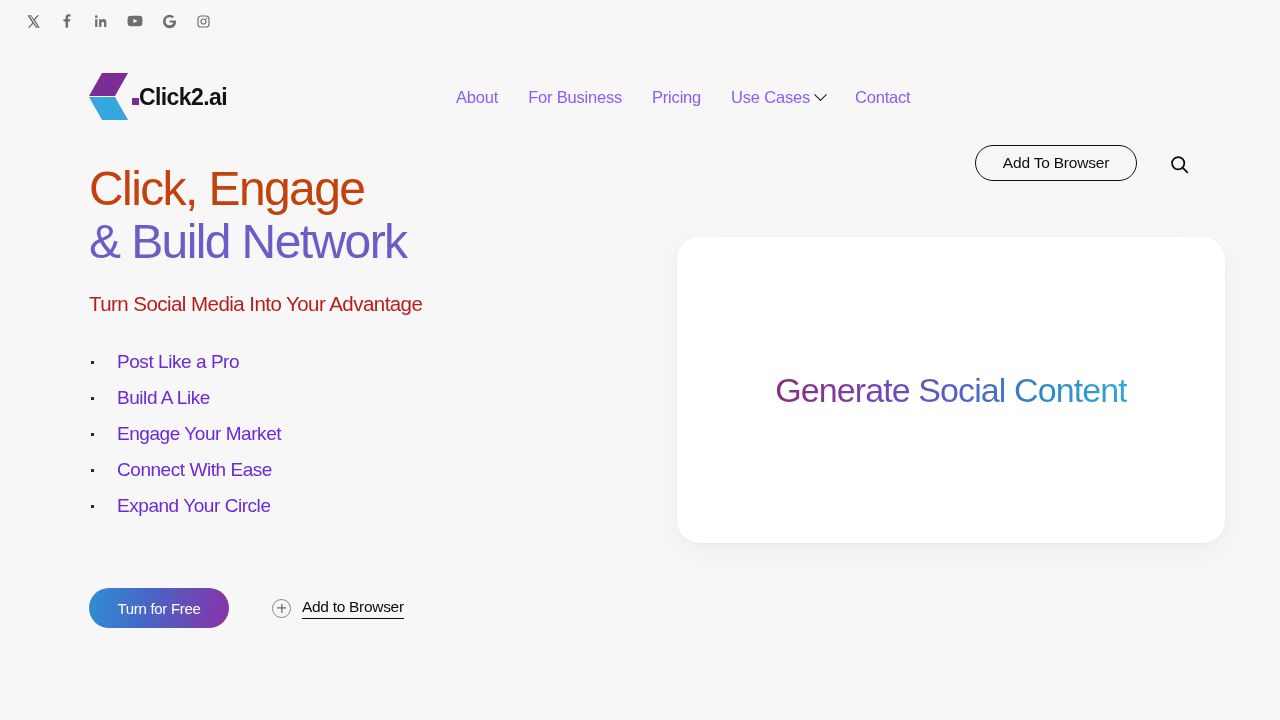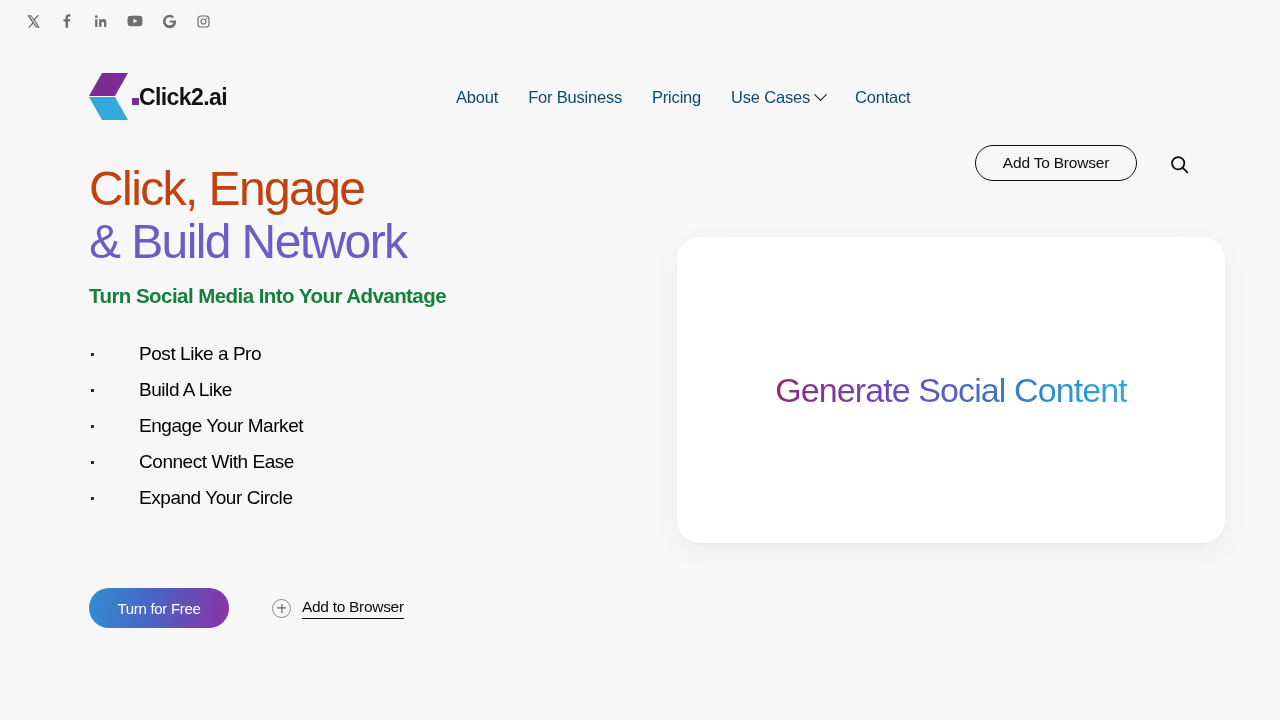--- a/index.html
+++ b/index.html
@@ -83,21 +83,21 @@
     position: absolute;
     left: 456px;
     top: 0;
     height: 62px;
     display: flex;
     align-items: center;
     gap: 0;
   }
   .nav-link {
     font-size: 16.5px;
-    color: #0c4a6e;
+    color: #8b5cf6;
     letter-spacing: -0.2px;
     white-space: nowrap;
     cursor: pointer;
     padding: 0 15px;
     display: flex;
     align-items: center;
     gap: 6px;
   }
   .nav-link:first-child { padding-left: 0; }
   .chevron-down {
@@ -153,39 +153,38 @@
   .headline {
     font-size: 48px;
     line-height: 53px;
     font-weight: 500;
     letter-spacing: -1.6px;
   }
   .headline-line1 { color: #c2410c; display: block; }
   .headline-line2 { color: #6d5cc6; display: block; }
 
   .subhead {
-    margin-top: 16px;
+    margin-top: 24px;
     font-size: 20.5px;
-    font-weight: 700;
+    font-weight: 400;
     letter-spacing: -0.55px;
-    color: #15803d;
+    color: #b91c1c;
   }
 
   .bullet-list {
     margin-top: 28px;
     list-style: none;
   }
   .bullet-item {
     display: flex;
     align-items: center;
     height: 36px;
     font-size: 19px;
     letter-spacing: -0.45px;
-    color: #000000;
-    gap: 22px;
+    color: #6d28d9;
   }
   .bullet-dot {
     width: 28px;
     flex: none;
     display: flex;
     align-items: center;
     padding-left: 2px;
   }
   .bullet-dot i {
     width: 3px;

